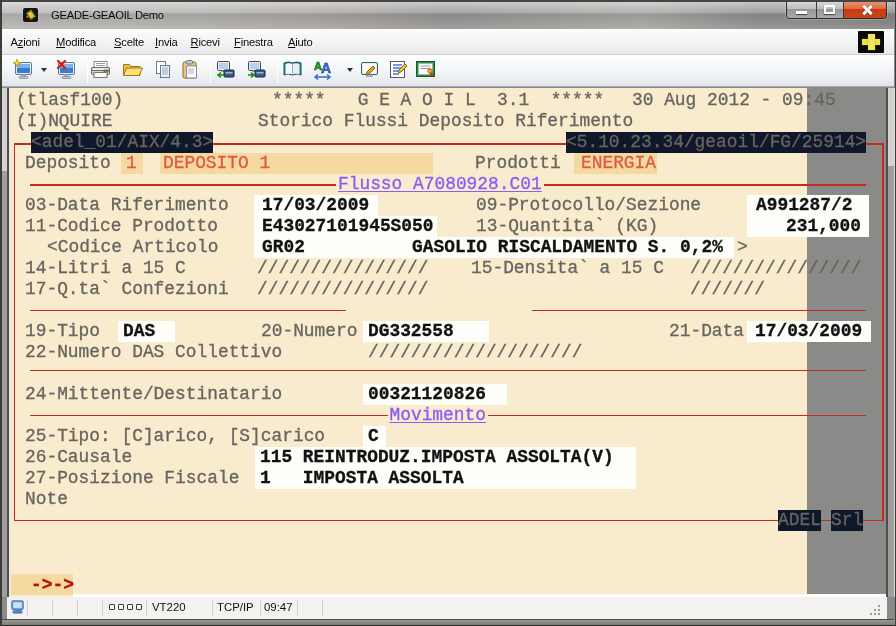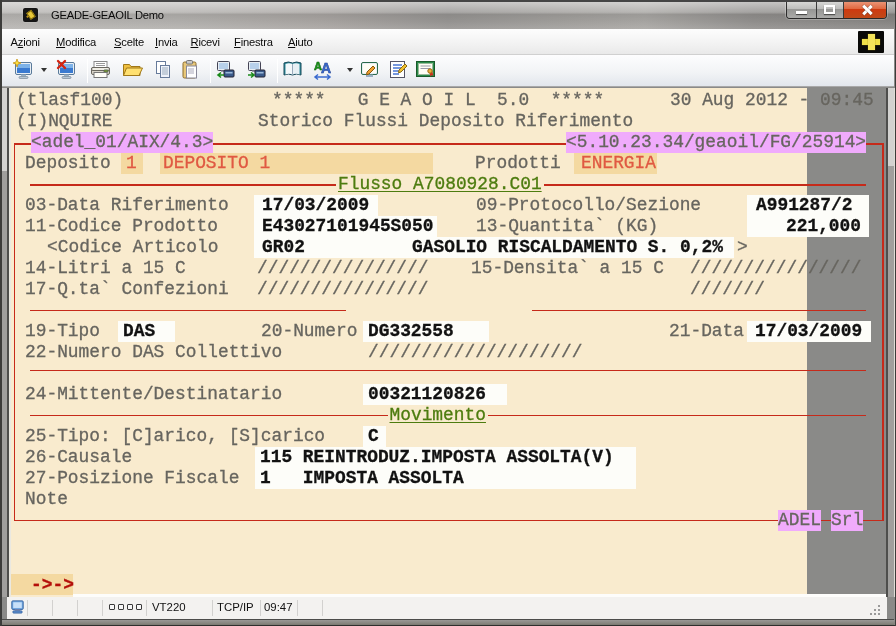--- a/index.html
+++ b/index.html
@@ -42,22 +42,22 @@
 #lsb:before {content:"";position:absolute;left:0;top:0;width:5.7px;height:83px;background:#d3d2d0}
 #lline {position:absolute;left:7.2px;top:0;width:1.9px;height:509px;background:#4e4e4c}
 #lhi {position:absolute;left:9.1px;top:0;width:1.6px;height:509px;background:#eae8e0}
 #rline {position:absolute;left:886.4px;top:0;width:2px;height:509px;background:#4e4e4c}
 #rsb {position:absolute;left:888.4px;top:0;width:5.2px;height:509px;background:#a09f9d}
 #rsb:before {content:"";position:absolute;left:0;top:0;width:5.2px;height:78px;background:#d3d2d0}
 #rhi {position:absolute;left:893.6px;top:0;width:1px;height:509px;background:#dedcd6}
 .t {position:absolute;font:17.86px/21px "Liberation Mono",monospace;white-space:pre;-webkit-text-stroke:0.3px currentColor}
 .g {color:#67655f} .r {color:#e05942} .k {color:#121212;font-weight:bold}
 .p {color:#b40f0a;font-weight:bold}
-.gb {color:#67655f;background:#f0abfc}
-.gu {color:#4d7c0f;text-decoration:underline;text-underline-offset:2px;text-decoration-thickness:1.4px}
+.gb {color:#67655f;background:#0f172a}
+.gu {color:#8b5cf6;text-decoration:underline;text-underline-offset:2px;text-decoration-thickness:1.4px}
 .rl {position:absolute;background:#c62a1a}
 .fld {position:absolute;height:21px}
 #wstrip {position:absolute;left:73px;top:506px;width:813.5px;height:3.5px;background:#fdfdfb}
 
 #status {position:absolute;left:6.5px;top:597px;width:880px;height:21.5px;background:#f3f2f0}
 .ssep {position:absolute;top:2.5px;width:1px;height:16px;background:#d2d1cf}
 .led {position:absolute;top:6.5px;width:6px;height:6px;border:1.6px solid #3a3a3a;border-radius:1px;background:#f8f8f8}
 .st {position:absolute;top:0;height:21px;line-height:21px;font-size:11.4px;color:#111}
 #sline {position:absolute;left:2px;top:618.5px;width:892px;height:1.8px;background:#4c4c4a}
 #bborder {position:absolute;left:0;top:620.3px;width:896px;height:5.7px;background:linear-gradient(180deg,#9a9896,#828078 70%,#6a6866);border-radius:0 0 7px 7px}
@@ -219,40 +219,40 @@
 <div class="fld" style="left:747px;top:128px;width:122px;background:#fdfdf9"></div>
 <div class="fld" style="left:254px;top:149px;width:480px;background:#fdfdf9"></div>
 <div class="fld" style="left:118px;top:233px;width:57px;background:#fdfdf9"></div>
 <div class="fld" style="left:363px;top:233px;width:126px;background:#fdfdf9"></div>
 <div class="fld" style="left:747px;top:233px;width:124px;background:#fdfdf9"></div>
 <div class="fld" style="left:363px;top:296px;width:144px;background:#fdfdf9"></div>
 <div class="fld" style="left:363px;top:338px;width:23px;background:#fdfdf9"></div>
 <div class="fld" style="left:255px;top:359px;width:381px;background:#fdfdf9"></div>
 <div class="fld" style="left:255px;top:380px;width:381px;background:#fdfdf9"></div>
 <span class="t g" style="left:16px;top:1.5px">(tlasf100)</span>
-<span class="t g" style="left:272px;top:1.5px">*****   G E A O I L  5.0  *****</span>
-<span class="t g" style="left:670px;top:1.5px">30 Aug 2012 - 09:45</span>
+<span class="t g" style="left:272px;top:1.5px">*****   G E A O I L  3.1  *****</span>
+<span class="t g" style="left:632px;top:1.5px">30 Aug 2012 - 09:45</span>
 <span class="t g" style="left:16px;top:22.5px">(I)NQUIRE</span>
 <span class="t g" style="left:258px;top:22.5px">Storico Flussi Deposito Riferimento</span>
 <span class="t gb" style="left:31px;top:43.5px">&lt;adel_01/AIX/4.3&gt;</span>
 <span class="t gb" style="left:566px;top:43.5px">&lt;5.10.23.34/geaoil/FG/25914&gt;</span>
 <span class="t g" style="left:25px;top:64.5px">Deposito</span>
 <span class="t r" style="left:126px;top:64.5px">1</span>
 <span class="t r" style="left:163px;top:64.5px">DEPOSITO 1</span>
 <span class="t g" style="left:475px;top:64.5px">Prodotti</span>
 <span class="t r" style="left:581px;top:64.5px">ENERGIA</span>
 <span class="t gu" style="left:338px;top:85.5px">Flusso A7080928.C01</span>
 <span class="t g" style="left:25px;top:106.5px">03-Data Riferimento</span>
 <span class="t k" style="left:262px;top:106.5px">17/03/2009</span>
 <span class="t g" style="left:476px;top:106.5px">09-Protocollo/Sezione</span>
 <span class="t k" style="left:756px;top:106.5px">A991287/2</span>
 <span class="t g" style="left:25px;top:127.5px">11-Codice Prodotto</span>
 <span class="t k" style="left:262px;top:127.5px">E43027101945S050</span>
 <span class="t g" style="left:476px;top:127.5px">13-Quantita` (KG)</span>
-<span class="t k" style="left:786px;top:127.5px">221,000</span>
+<span class="t k" style="left:786px;top:127.5px">231,000</span>
 <span class="t g" style="left:47px;top:148.5px">&lt;Codice Articolo</span>
 <span class="t k" style="left:262px;top:148.5px">GR02          GASOLIO RISCALDAMENTO S. 0,2%</span>
 <span class="t g" style="left:737px;top:148.5px">&gt;</span>
 <span class="t g" style="left:25px;top:169.5px">14-Litri a 15 C</span>
 <span class="t g" style="left:257px;top:169.5px">////////////////</span>
 <span class="t g" style="left:471px;top:169.5px">15-Densita` a 15 C</span>
 <span class="t g" style="left:690px;top:169.5px">////////////////</span>
 <span class="t g" style="left:25px;top:190.5px">17-Q.ta` Confezioni</span>
 <span class="t g" style="left:257px;top:190.5px">////////////////</span>
 <span class="t g" style="left:690px;top:190.5px">///////</span>

